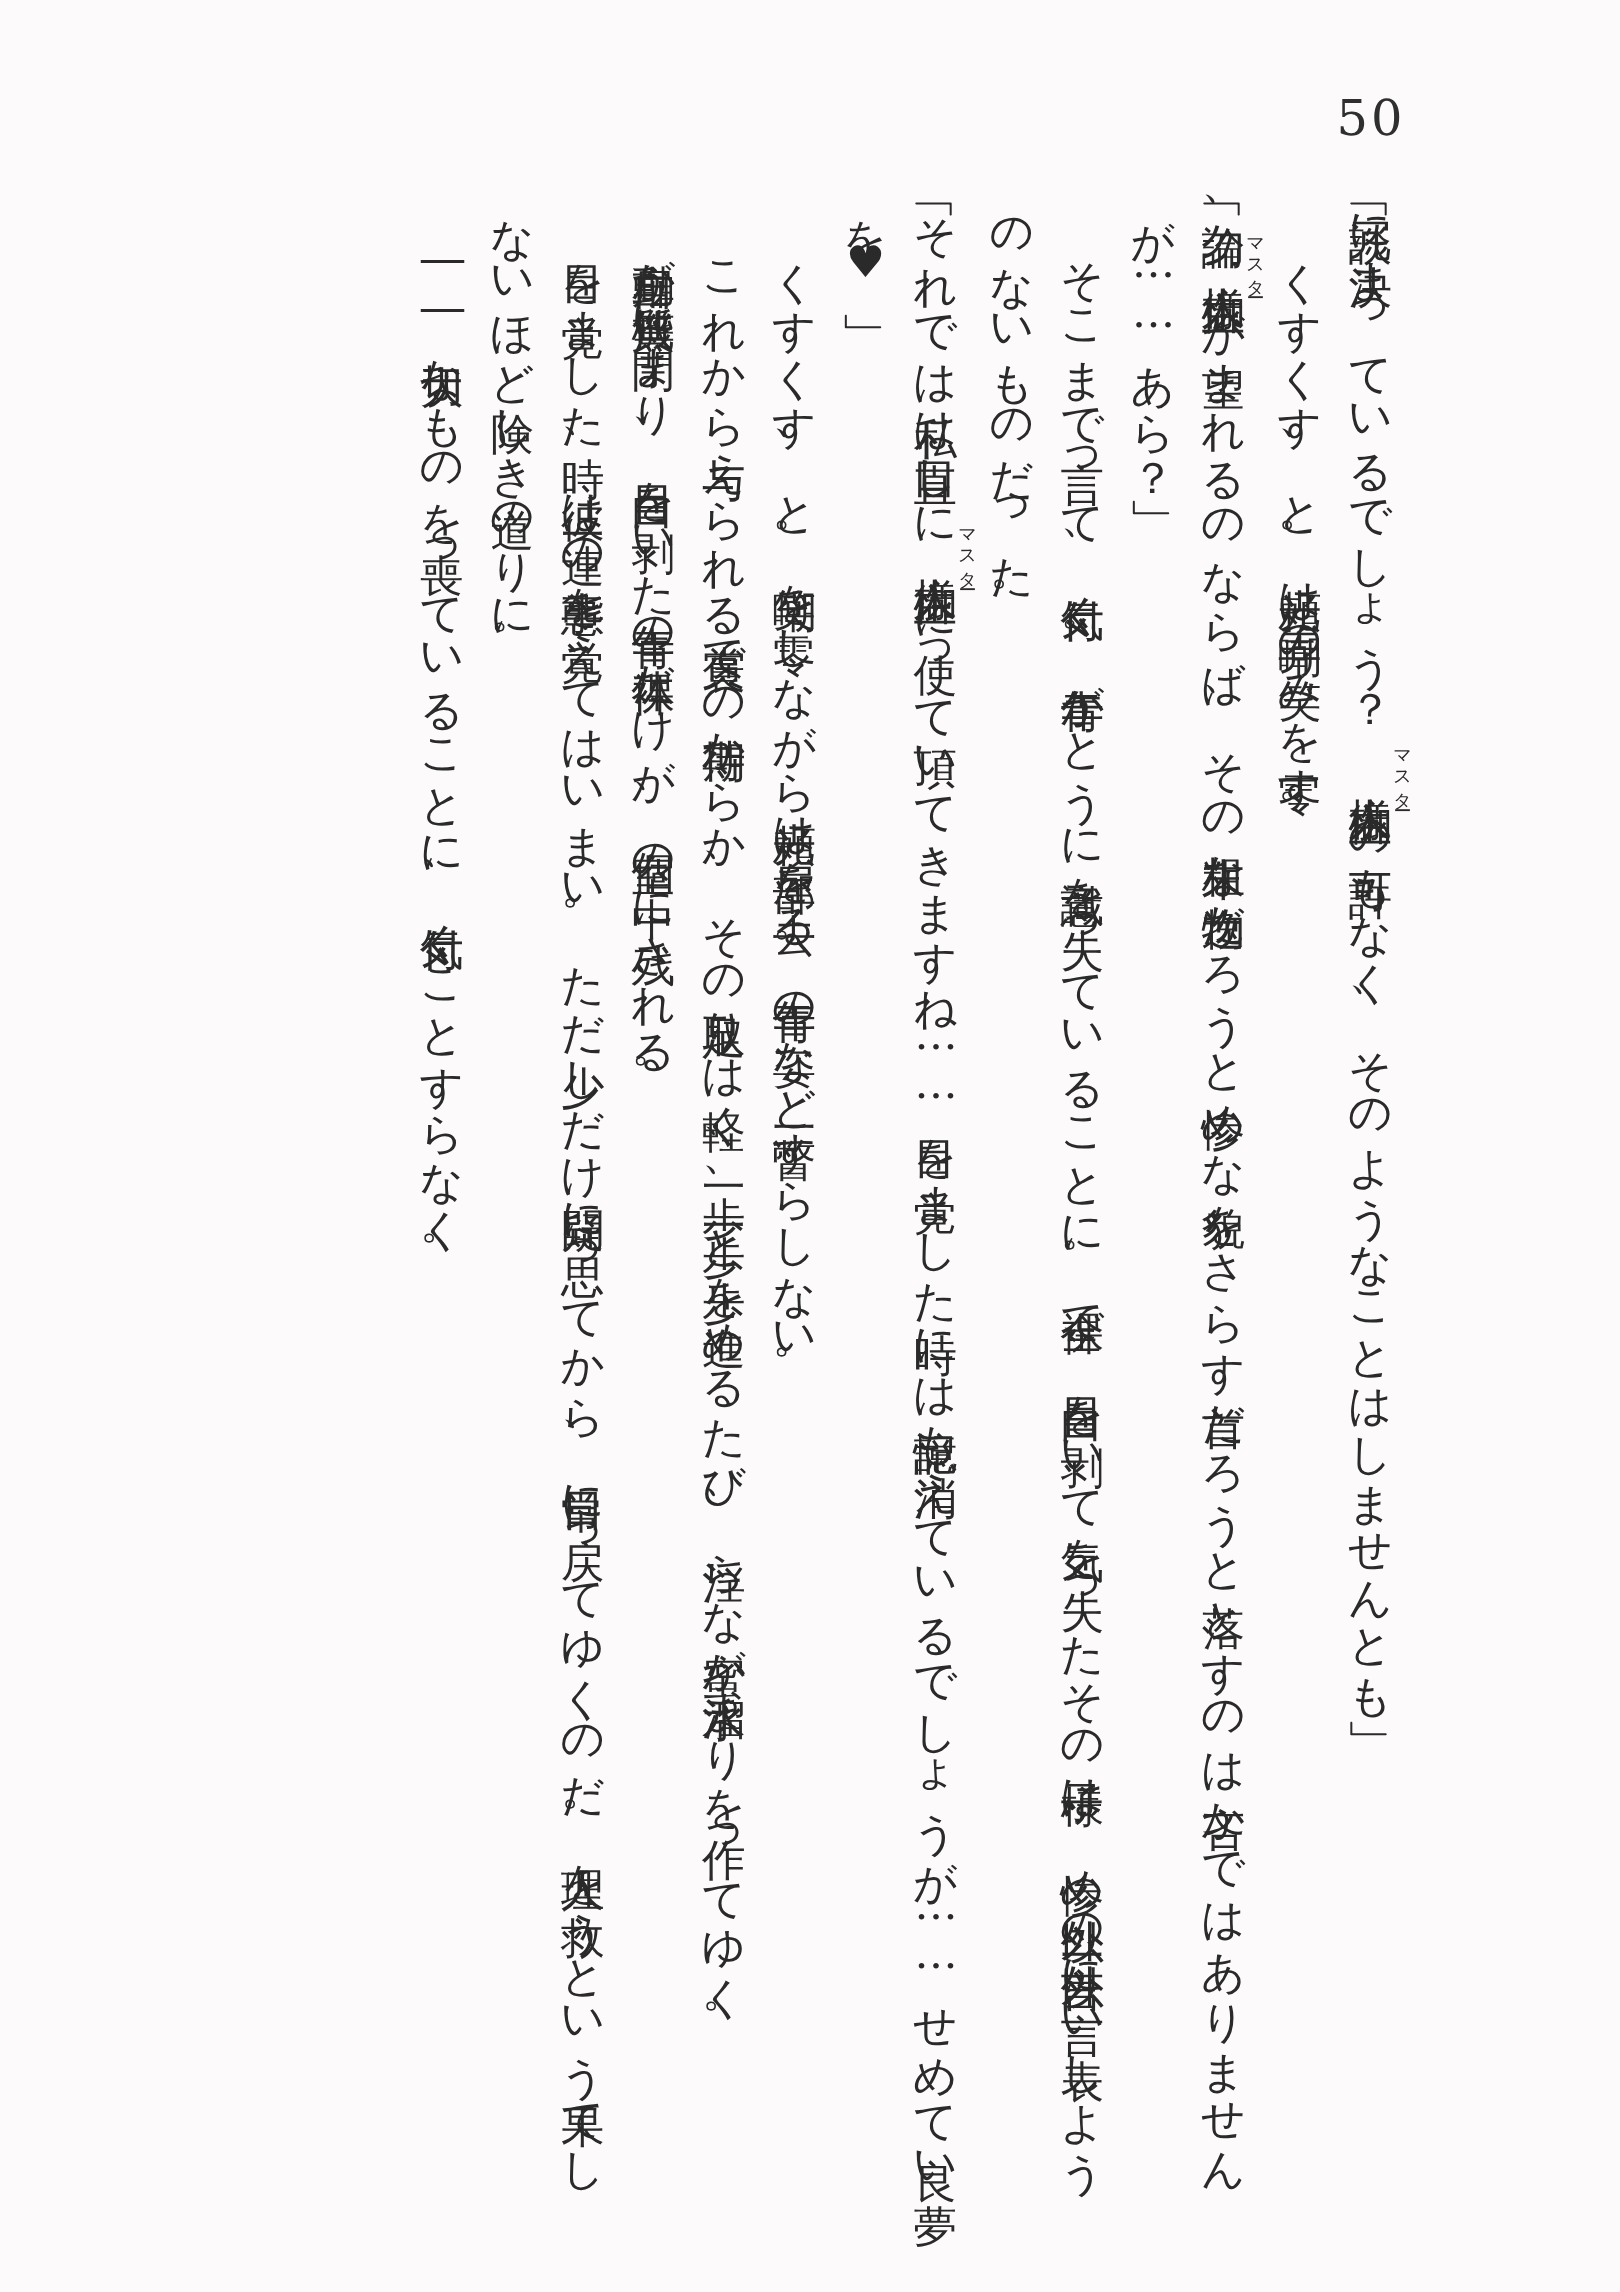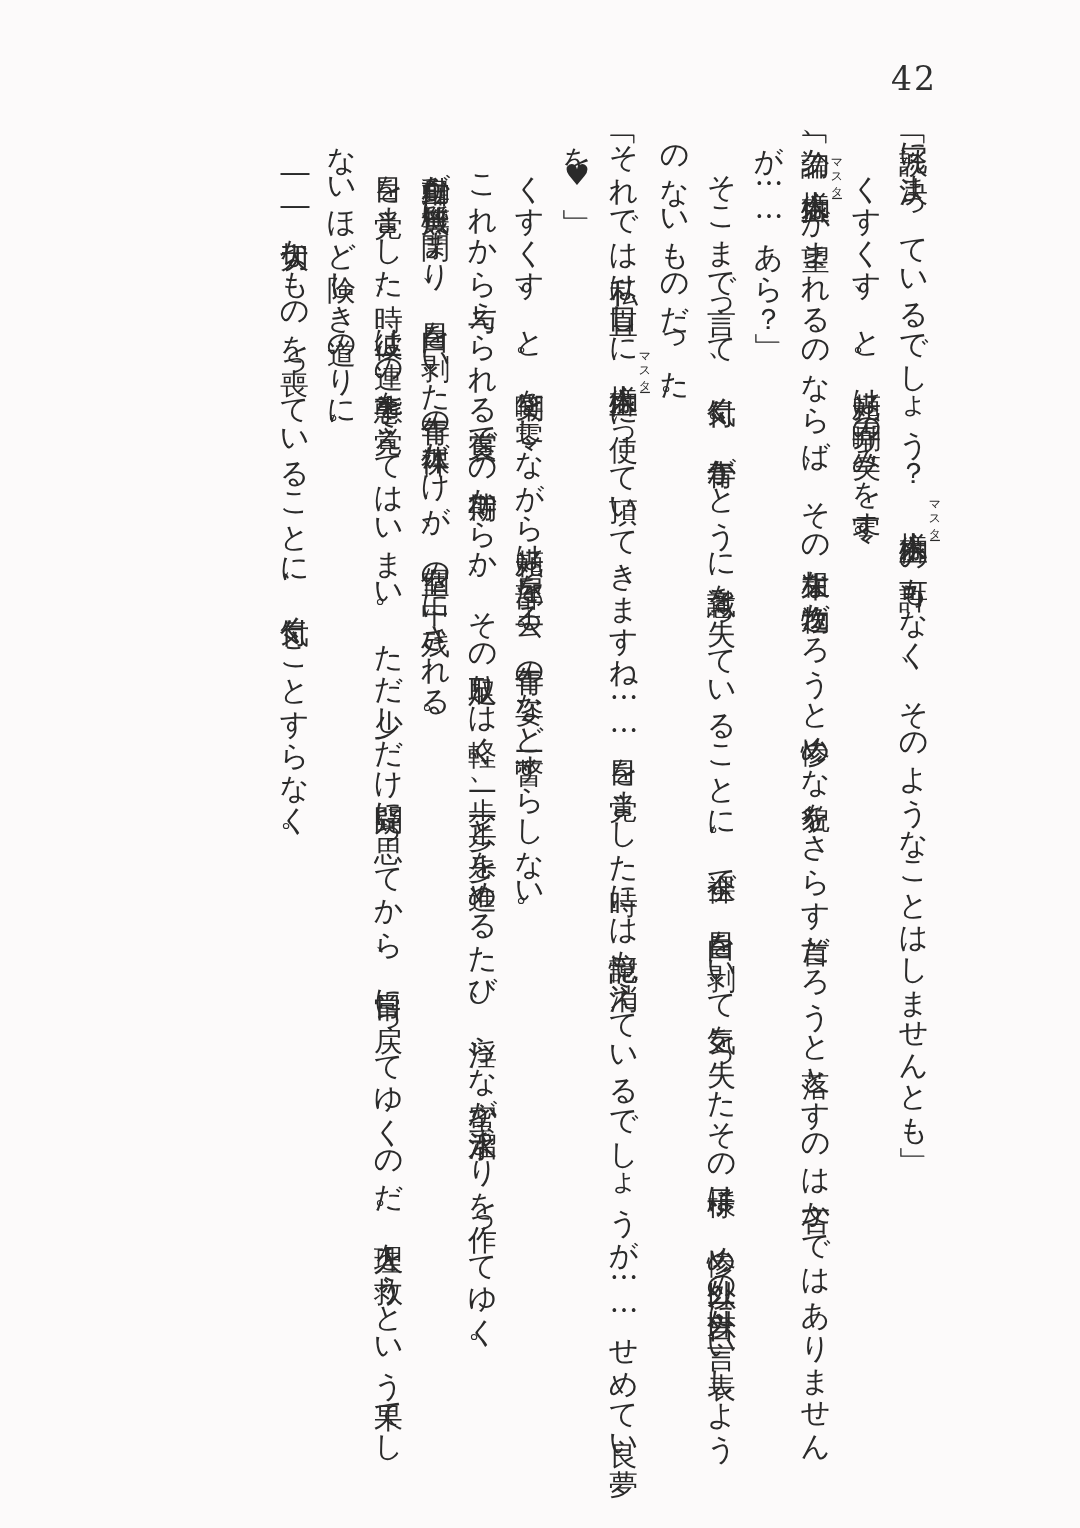--- a/index.html
+++ b/index.html
@@ -51,21 +51,21 @@
   rt {
     font-size: 12px;
     letter-spacing: 0;
     color: #2a2a2a;
   }
 </style>
 </head>
 <body>
 
 <div class="page">
-  <div class="page-number">42</div>
+  <div class="page-number">50</div>
 
   <div class="text-block">
       <p class="para">「冗談に決まっているでしょう？　<ruby>御主人様<rt>マスター</rt></ruby>の許可もなく、そのようなことはしませんとも」</p>
       <p class="para indent">くすくす、と。頼光は嘲弄の笑みを零す。</p>
       <p class="para">「勿論、<ruby>御主人様<rt>マスター</rt></ruby>が望まれるのならば、その粗末な逸物だろうと惨めな貌をさらす首だろうと落とすのは吝かではありませんが……あら？」</p>
       <p class="para indent">そこまで言って、気付く。青年がとうに意識を失っていることに。全裸で、白目を剥いて気を失ったその様子は、惨め以外の一言以外に言い表しようのないものだった。</p>
       <p class="para">「それでは私は口直しに<ruby>御主人様<rt>マスター</rt></ruby>に使って頂いてきますね……目を覚ました時には記憶も消えているでしょうが……せめて良い夢を♥」</p>
       <p class="para indent">くすくす、と。嘲笑を零しながら頼光は部屋を去る。青年の姿など一瞥すらしない。</p>
       <p class="para indent">これから与えられる褒賞での期待からか、その足取りは軽く、一歩、一歩と歩を進めるたび、淫らな蜜が水溜まりを作ってゆく。</p>
       <p class="para indent">自動扉が無機質に閉まり、白目を剥いた青年の裸体だけが、個室の中に残される。</p>

